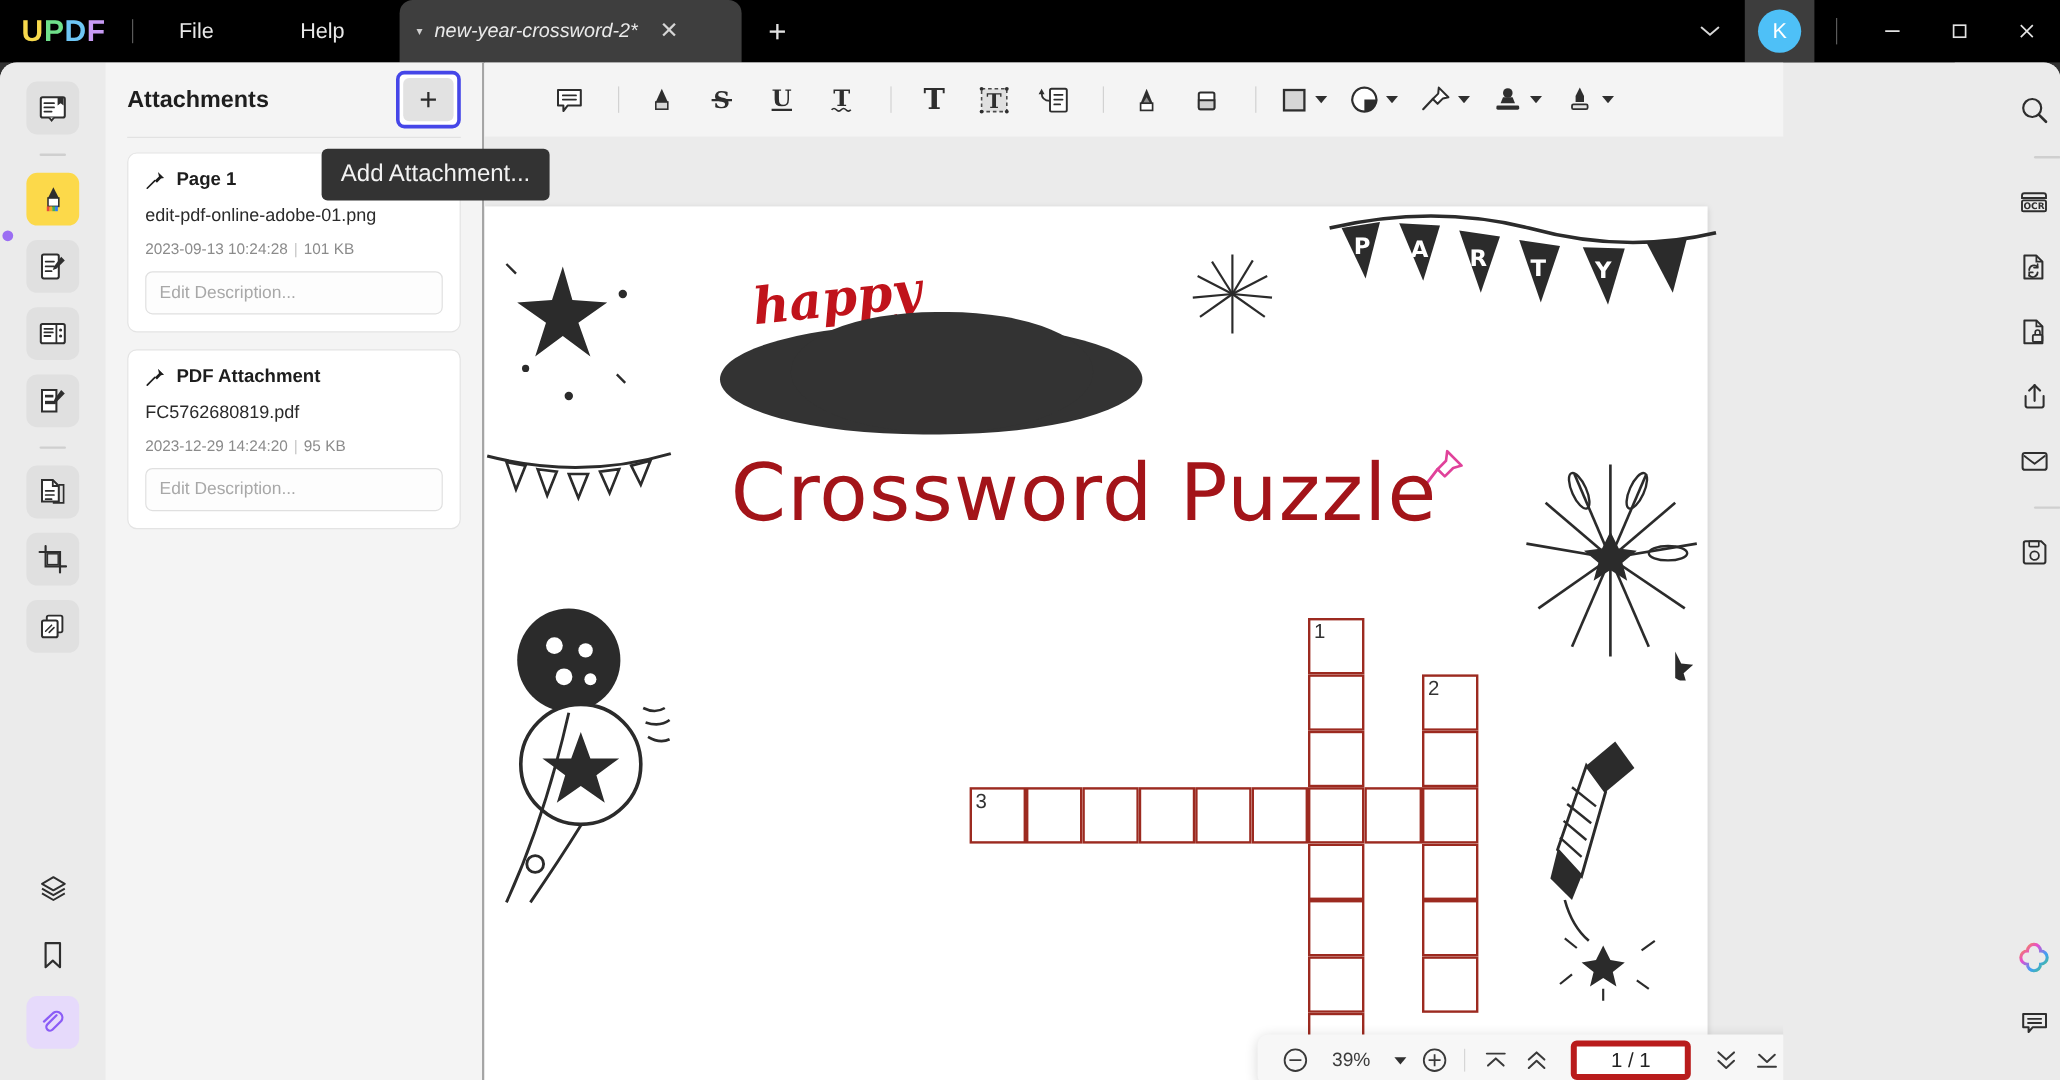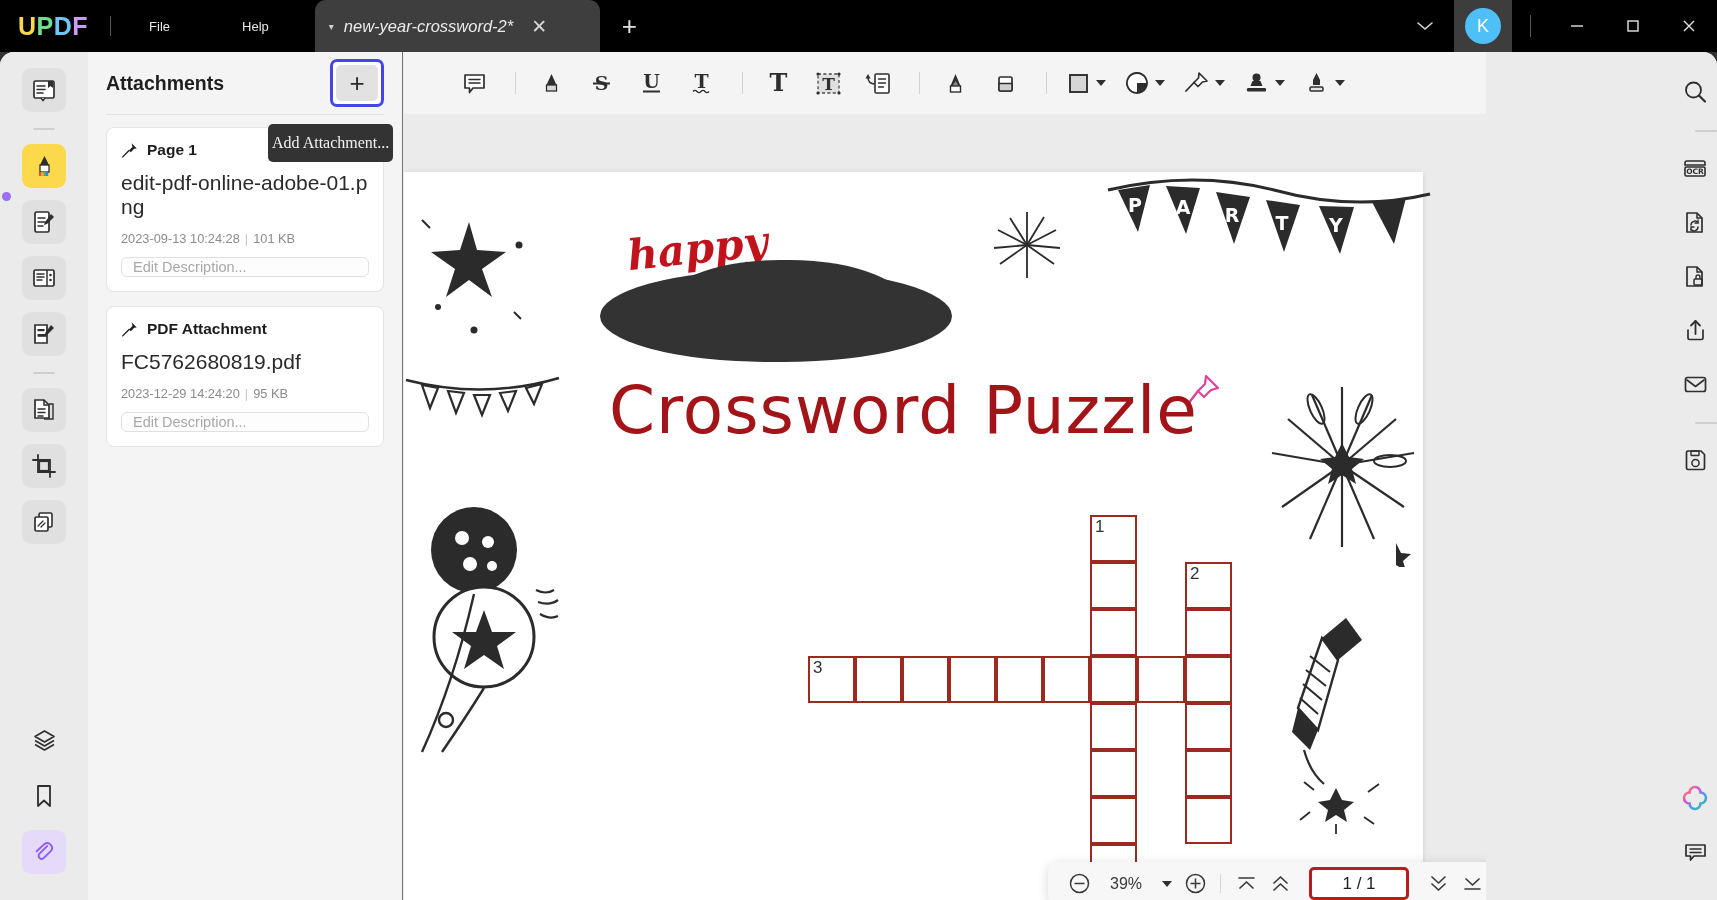--- a/index.html
+++ b/index.html
@@ -12,21 +12,21 @@
   
   .titlebar {
     position: absolute; top: 0; left: 0; width: 1717px; height: 52px;
     background: #000000; display: flex; align-items: center;
   }
   .logo { margin-left: 18px; font-size: 25px; font-weight: 700; letter-spacing: .5px; }
   .logo .u { color: #f7d94c; } .logo .p { color: #6fe08a; }
   .logo .d { color: #6ec6f5; } .logo .f { color: #c89bf5; }
   .tb-sep { width: 1px; height: 20px; background: #5a5a5a; margin: 0 22px; }
   .menu-item {
-    color: #e8e8e8; font-size: 13px; padding: 6px 16px; cursor: default;
+    color: #e8e8e8; font-size: 18px; padding: 6px 16px; cursor: default;
   }
   .tab {
     margin-left: 30px; height: 52px; min-width: 285px;
     background: #3e3e3e; border-radius: 11px 11px 0 0;
     display: flex; align-items: center; gap: 10px; padding: 0 14px;
   }
   .tab-caret { color: #cfcfcf; font-size: 10px; }
   .tab-title { color: #eaeaea; font-size: 16.5px; white-space: nowrap; font-style: italic; }
   .tab-close { color: #d6d6d6; font-size: 19px; margin-left: 8px; cursor: pointer; }
   .tab-plus { color: #e2e2e2; font-size: 26px; margin-left: 22px; cursor: pointer; font-weight: 300;}
@@ -85,35 +85,35 @@
   }
   .panel-rule { height: 1px; background: #e2e2e2; margin: 0 18px; }
   .cards { padding: 12px 18px; }
   .card {
     background: #fff; border: 1px solid #e4e4e4; border-radius: 8px;
     padding: 13px 14px 14px; margin-bottom: 14px;
   }
   .card-top { display: flex; align-items: center; gap: 9px; margin-bottom: 12px; }
   .pin-icon { width: 17px; height: 17px; }
   .card-label { font-size: 15.5px; font-weight: 700; color: #1d1d1d; }
-  .card-file { font-size: 21px; color: #2a2a2a; margin-bottom: 12px; word-break: break-all;}
+  .card-file { font-size: 15px; color: #2a2a2a; margin-bottom: 12px; word-break: break-all;}
   .card-meta { font-size: 12.8px; color: #8b8b8b; margin-bottom: 11px; }
   .card-meta .bar { color: #c7c7c7; margin: 0 5px; }
   .desc-input {
-    width: 100%; height: 20px; border: 1px solid #e0e0e0; border-radius: 6px;
+    width: 100%; height: 36px; border: 1px solid #e0e0e0; border-radius: 6px;
     background: #fdfdfd; padding: 0 11px; font-size: 14.5px; color: #9d9d9d;
     font-family: "Liberation Sans", sans-serif; outline: none;
   }
   .desc-input::placeholder { color: #a8a8a8; }
 
   
   .tooltip {
     position: absolute; left: 180px; top: 72px; z-index: 40;
-    background: #333333; color: #f2f2f2; font-size: 16px;
-    padding: 10px 4px; border-radius: 5px; white-space: nowrap; font-family: Liberation Serif, serif;
+    background: #333333; color: #f2f2f2; font-size: 20px;
+    padding: 10px 16px; border-radius: 5px; white-space: nowrap;
   }
 
   
   .toolbar {
     position: absolute; left: 404px; top: 0; width: 1082px; height: 62px;
     background: #f4f4f4; display: flex; align-items: center; padding-left: 48px;
   }
   .tool { height: 44px; min-width: 44px; border-radius: 7px; display: flex;
           align-items: center; justify-content: center; cursor: pointer; margin-right: 6px;}
   .tool.wide { padding: 0 6px; gap: 5px; }
@@ -159,21 +159,21 @@
   .floatbar {
     position: absolute; left: 644px; top: 748px; width: 557px; height: 43px;
     background: #f7f7f7; border-radius: 9px; box-shadow: 0 2px 11px rgba(0,0,0,.16);
     display: flex; align-items: center; padding: 0 14px; z-index: 20;
   }
   .fb-btn { width: 34px; height: 34px; display:flex;align-items:center;justify-content:center;
             cursor:pointer; color:#3a3a3a; }
   .zoomval { font-size: 16px; color: #3a3a3a; width: 60px; text-align: center; }
   .fb-sep { width:1px; height:19px; background:#d6d6d6; margin:0 8px; }
   .pagebox {
-    background: #fff; border: 3px solid #b91c1c; border-radius: 5px;
+    background: #fff; border: 5px solid #b91c1c; border-radius: 5px;
     width: 100px; height: 33px; display: flex; align-items: center; justify-content: center;
     font-size: 17px; color: #222; margin: 0 12px;
   }
 
   
   .rrail {
     position: absolute; right: 0; top: 0; width: 88px; height: 848px;
     background: #ebebeb; display: flex; flex-direction: column; align-items: flex-end;
     padding-top: 18px;
   }

